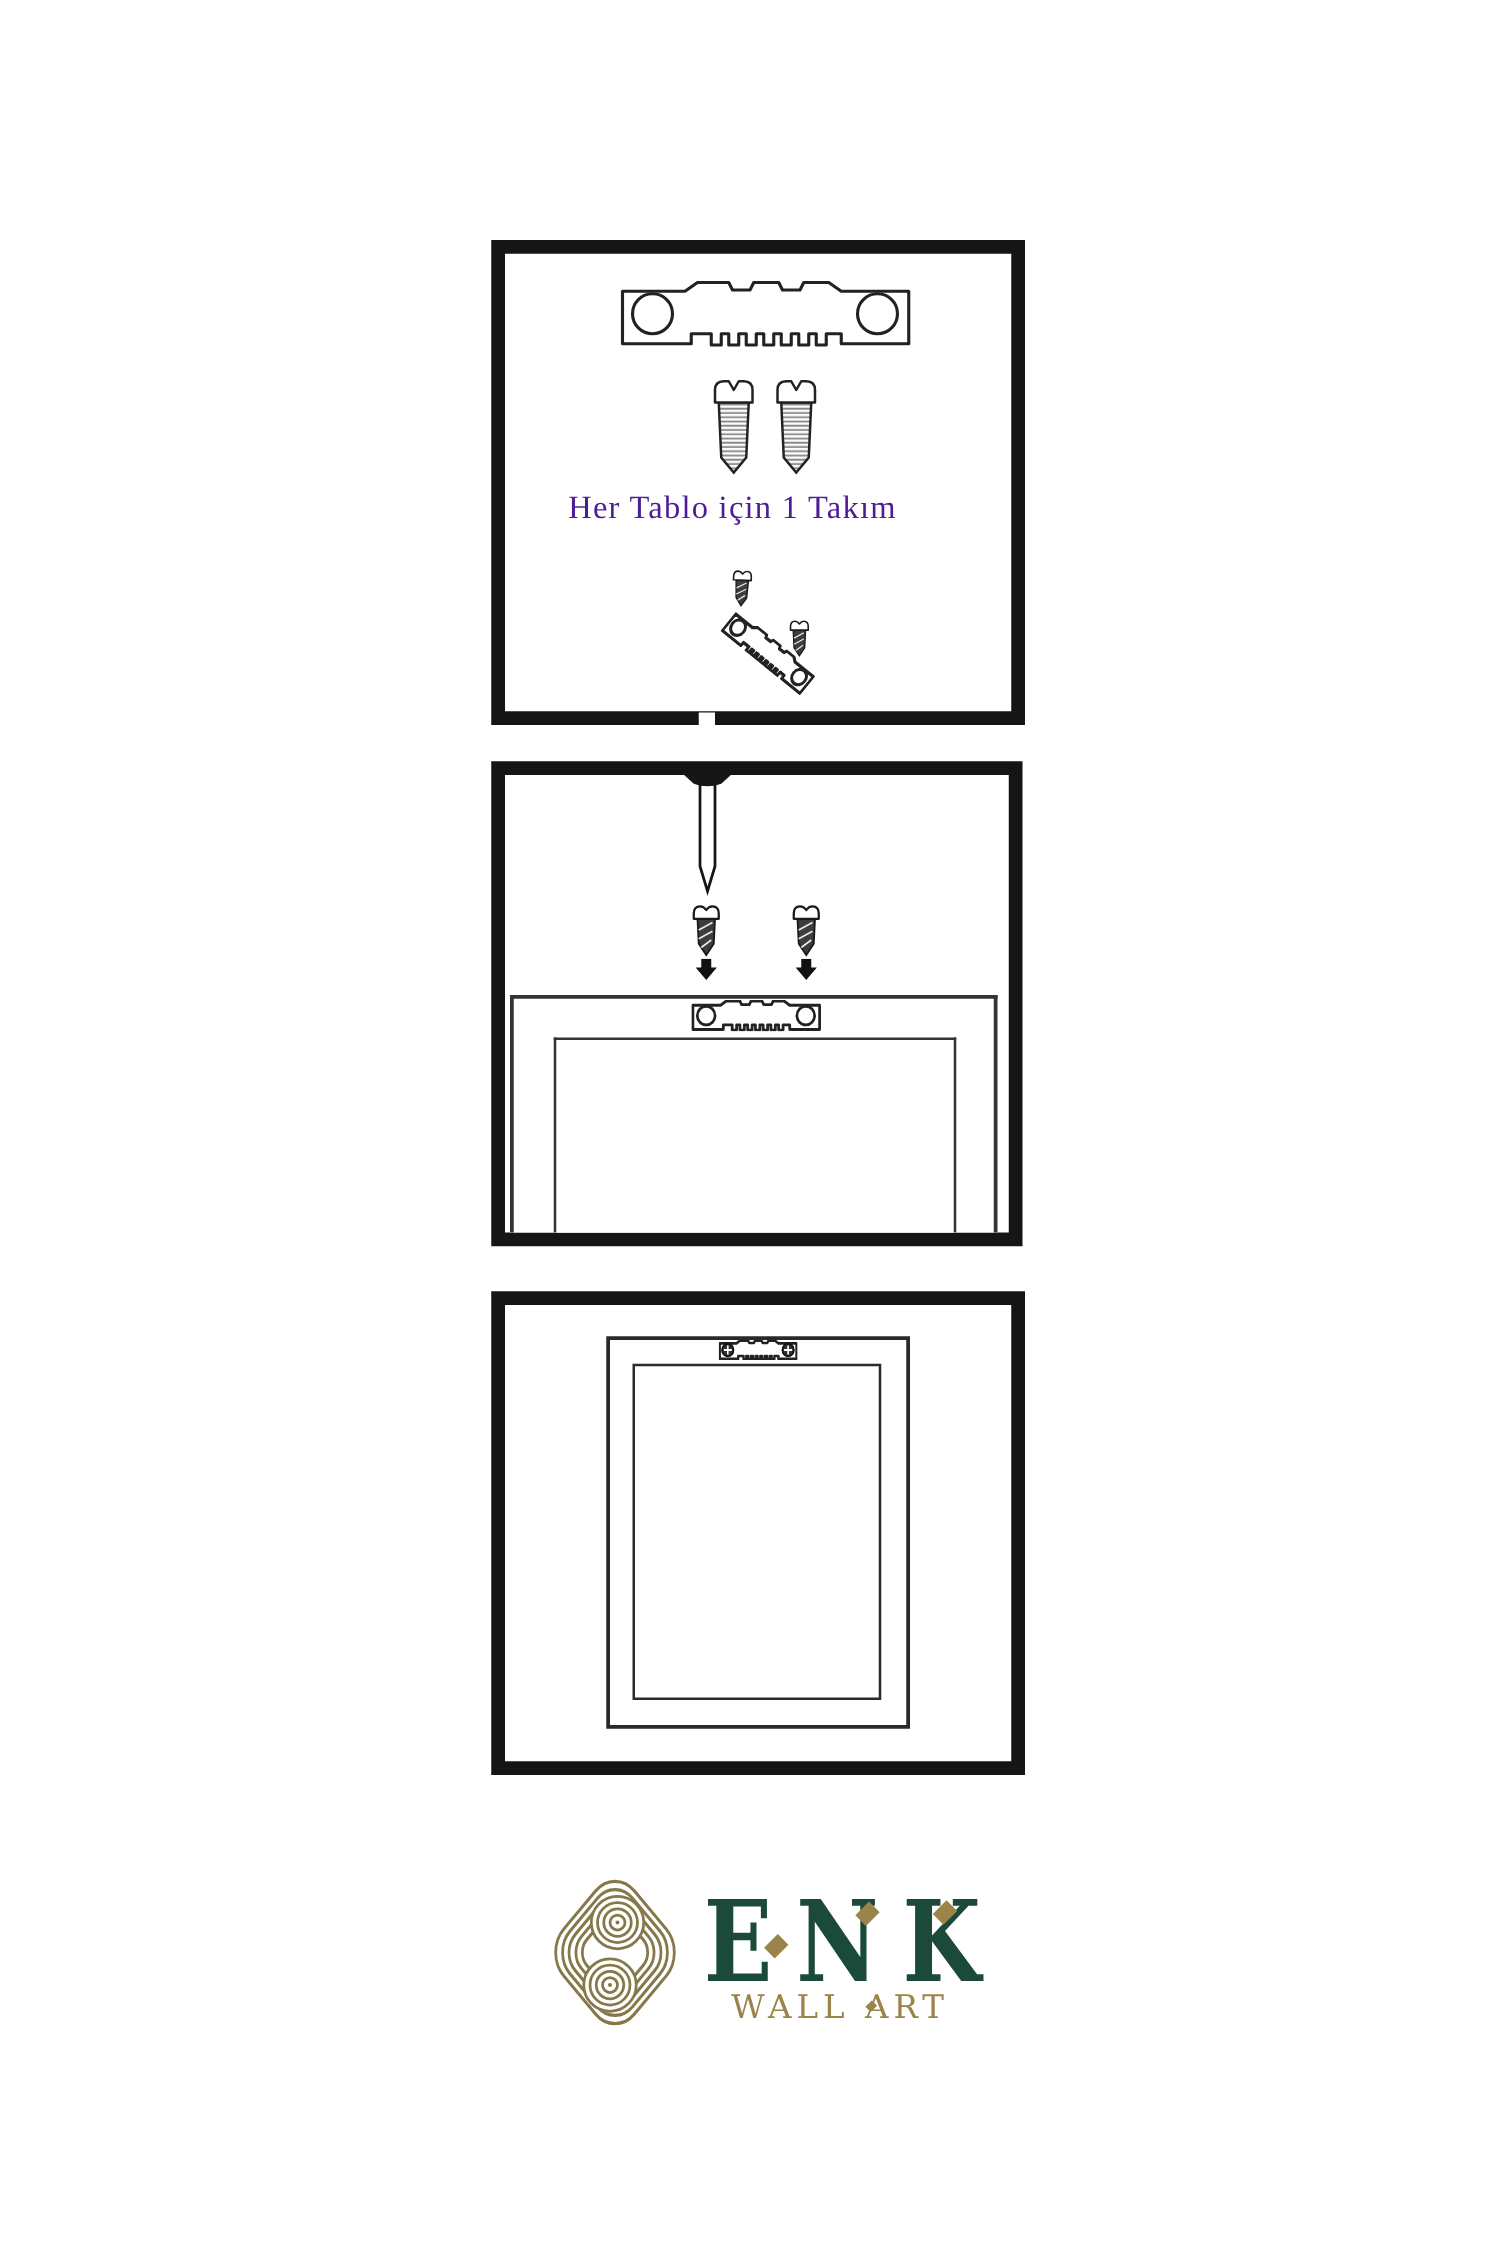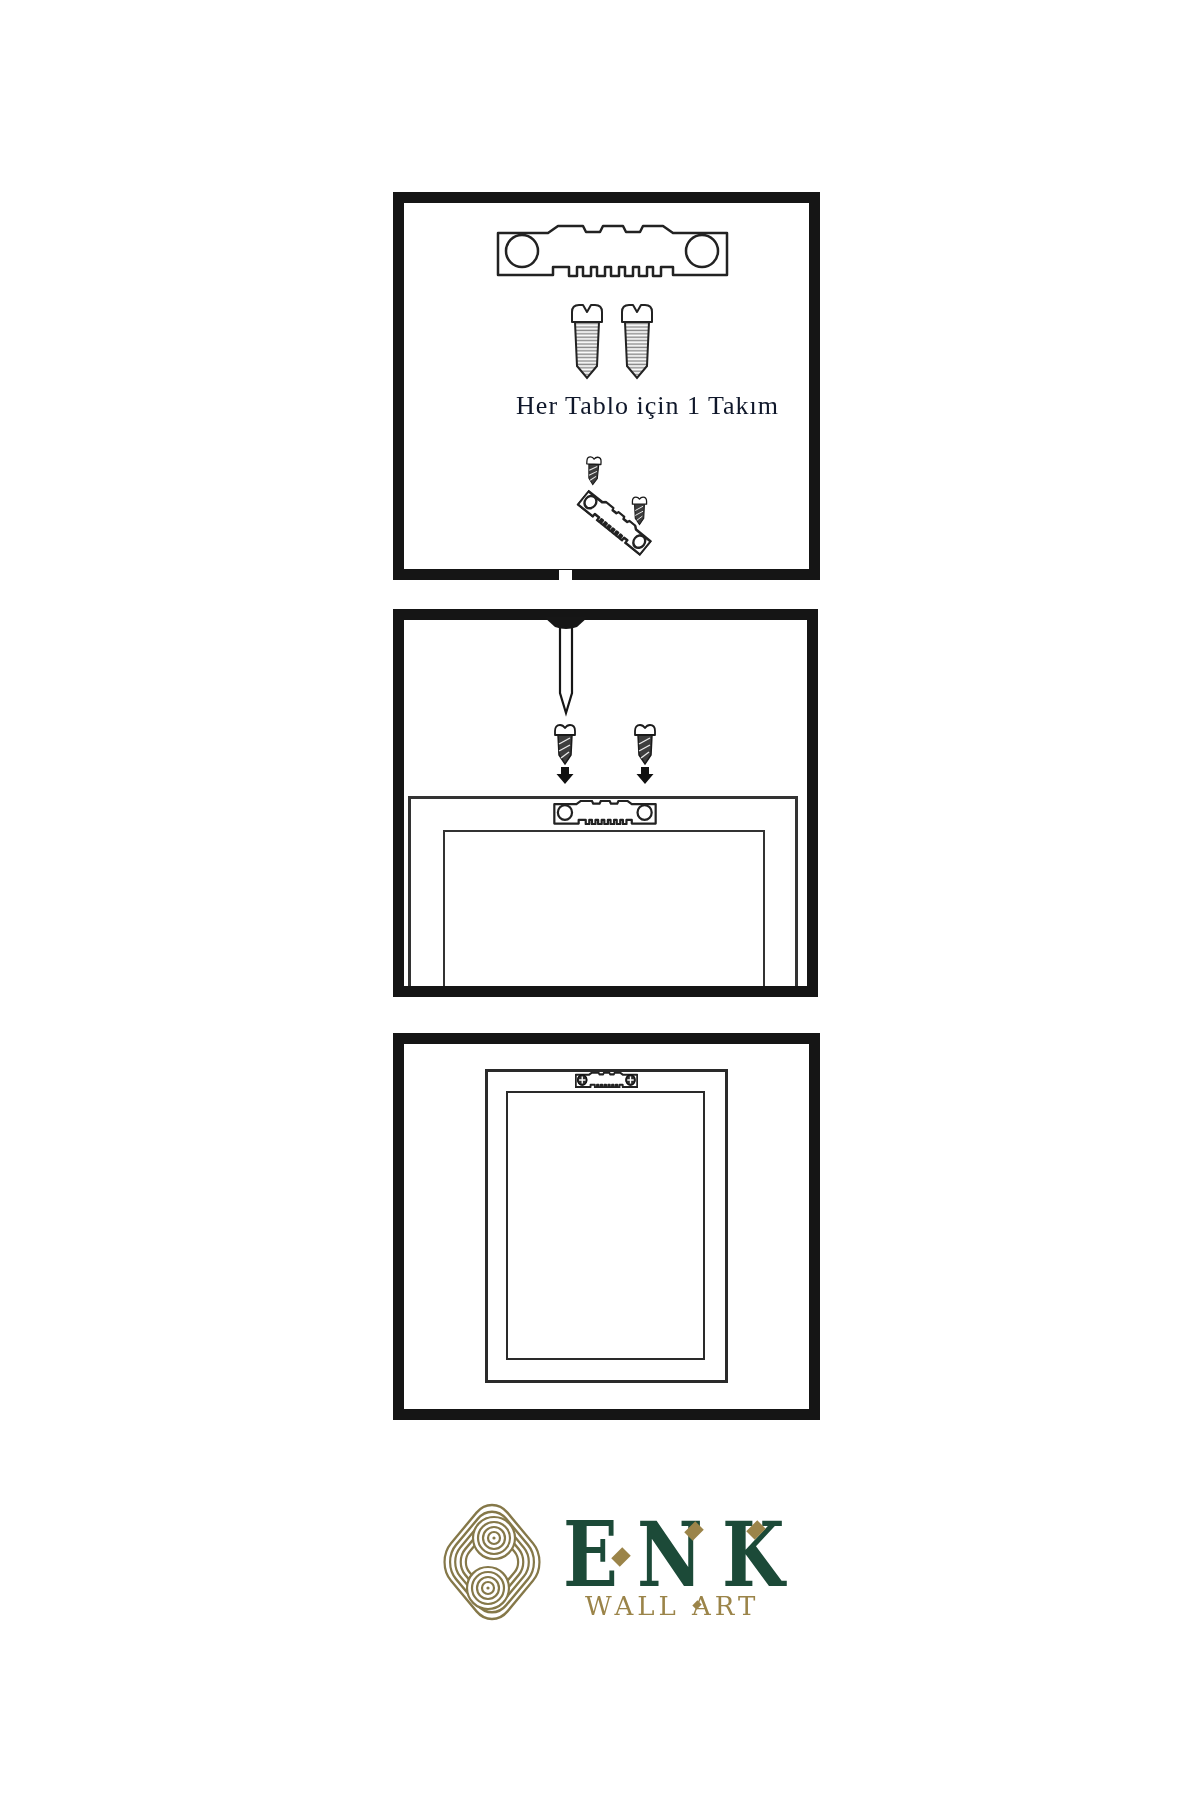--- a/index.html
+++ b/index.html
@@ -3,22 +3,22 @@
 <meta charset="utf-8">
 <style>
   html,body{margin:0;padding:0;}
   body{width:1200px;height:1800px;position:relative;background:#ffffff;overflow:hidden;
        font-family:"Liberation Serif", serif;}
   .abs{position:absolute;}
   .panel{position:absolute;border:11px solid #151515;background:#ffffff;box-sizing:border-box;}
   #panel-1{left:393px;top:192px;width:427px;height:388px;}
   #panel-2{left:393px;top:609px;width:425px;height:388px;}
   #panel-3{left:393px;top:1033px;width:427px;height:387px;}
-  .caption{position:absolute;left:393px;top:391px;width:386px;text-align:right;
-           font-size:26px;letter-spacing:1px;color:#0f172a;font-family:"Liberation Serif",serif;}
+  .caption{position:absolute;left:393px;top:391px;width:386px;text-align:center;
+           font-size:26px;letter-spacing:1px;color:#4c1d95;font-family:"Liberation Serif",serif;}
   .frame-line{position:absolute;background:#fff;box-sizing:border-box;}
   #frame2-outer{left:408px;top:796px;width:390px;height:190px;border:3px solid #333;border-bottom:none;}
   #frame2-inner{left:443px;top:830px;width:322px;height:156px;border:2px solid #333;border-bottom:none;}
   #frame3-outer{left:485px;top:1069px;width:243px;height:314px;border:3px solid #2a2a2a;}
   #frame3-inner{left:506px;top:1091px;width:199px;height:269px;border:2px solid #2a2a2a;}
   .border-gap{position:absolute;left:559px;top:570px;width:13px;height:10px;background:#fff;z-index:6;}
   .rot{transform-origin:center center;}
   
   .brand-name{position:absolute;left:563px;top:1509px;color:#1c4a38;
       font-family:"DejaVu Serif",serif;font-weight:bold;font-size:90px;line-height:1;

